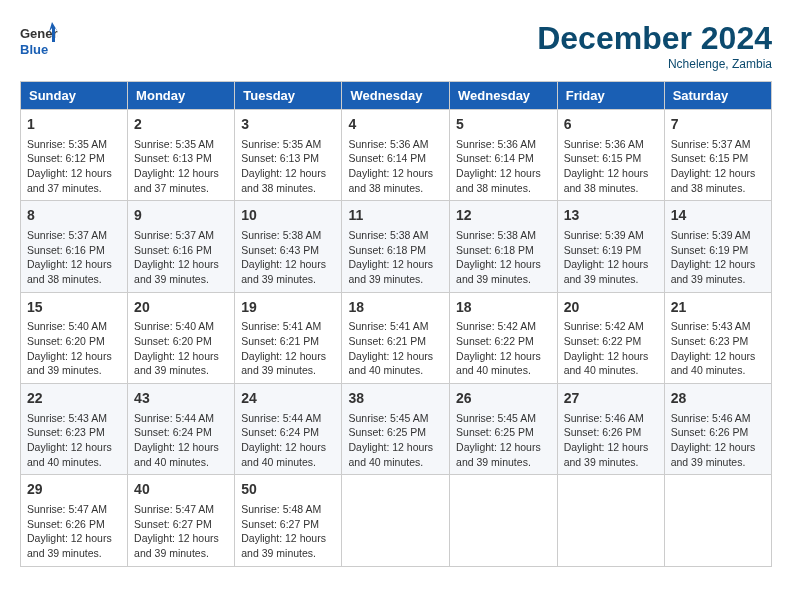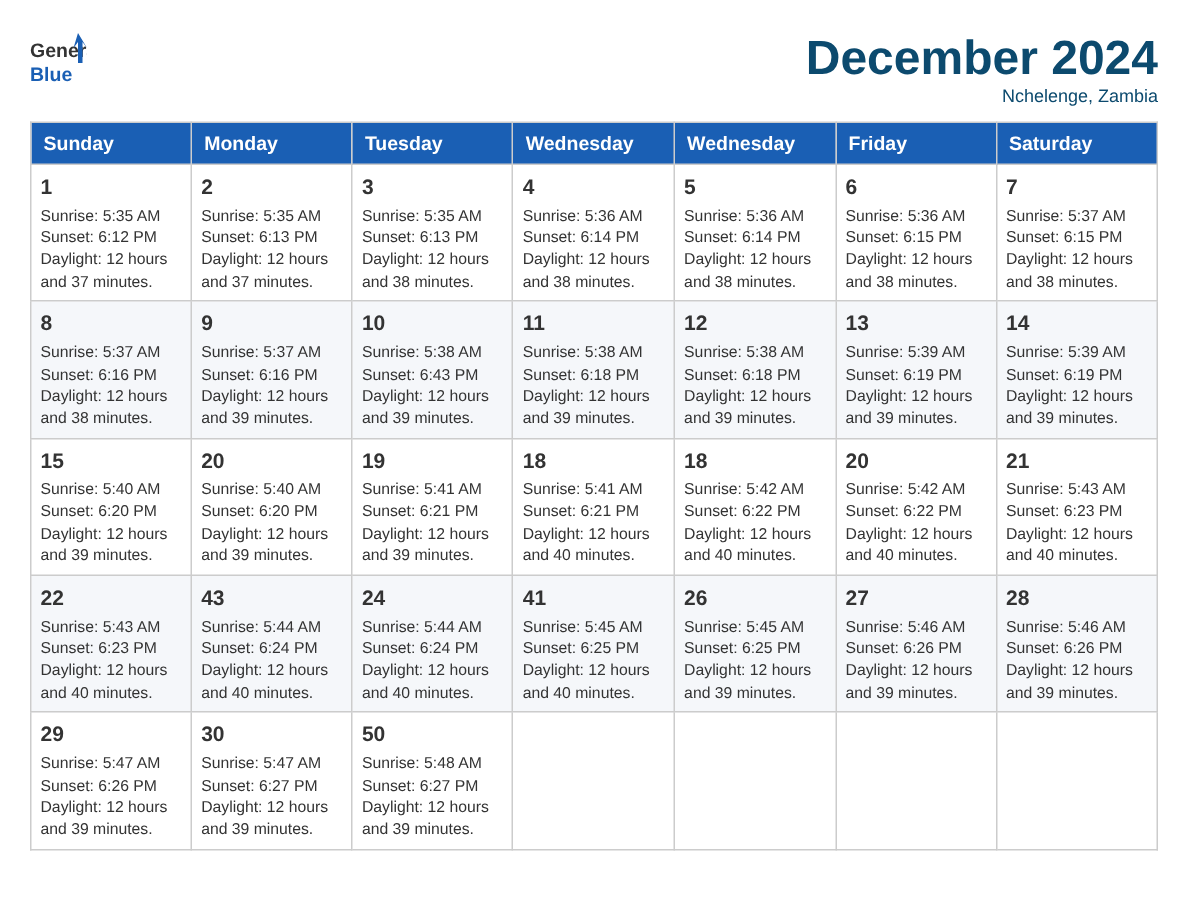--- a/index.html
+++ b/index.html
@@ -125,28 +125,28 @@
         <td><span class="day-num">19</span><span>Sunrise: 5:41 AM</span><br><span>Sunset: 6:21 PM</span><br><span>Daylight: 12 hours and 39 minutes.</span></td>
         <td><span class="day-num">18</span><span>Sunrise: 5:41 AM</span><br><span>Sunset: 6:21 PM</span><br><span>Daylight: 12 hours and 40 minutes.</span></td>
         <td><span class="day-num">18</span><span>Sunrise: 5:42 AM</span><br><span>Sunset: 6:22 PM</span><br><span>Daylight: 12 hours and 40 minutes.</span></td>
         <td><span class="day-num">20</span><span>Sunrise: 5:42 AM</span><br><span>Sunset: 6:22 PM</span><br><span>Daylight: 12 hours and 40 minutes.</span></td>
         <td><span class="day-num">21</span><span>Sunrise: 5:43 AM</span><br><span>Sunset: 6:23 PM</span><br><span>Daylight: 12 hours and 40 minutes.</span></td>
       </tr>
       <tr>
         <td><span class="day-num">22</span><span>Sunrise: 5:43 AM</span><br><span>Sunset: 6:23 PM</span><br><span>Daylight: 12 hours and 40 minutes.</span></td>
         <td><span class="day-num">43</span><span>Sunrise: 5:44 AM</span><br><span>Sunset: 6:24 PM</span><br><span>Daylight: 12 hours and 40 minutes.</span></td>
         <td><span class="day-num">24</span><span>Sunrise: 5:44 AM</span><br><span>Sunset: 6:24 PM</span><br><span>Daylight: 12 hours and 40 minutes.</span></td>
-        <td><span class="day-num">41</span><span>Sunrise: 5:45 AM</span><br><span>Sunset: 6:25 PM</span><br><span>Daylight: 12 hours and 40 minutes.</span></td>
+        <td><span class="day-num">38</span><span>Sunrise: 5:45 AM</span><br><span>Sunset: 6:25 PM</span><br><span>Daylight: 12 hours and 40 minutes.</span></td>
         <td><span class="day-num">26</span><span>Sunrise: 5:45 AM</span><br><span>Sunset: 6:25 PM</span><br><span>Daylight: 12 hours and 39 minutes.</span></td>
         <td><span class="day-num">27</span><span>Sunrise: 5:46 AM</span><br><span>Sunset: 6:26 PM</span><br><span>Daylight: 12 hours and 39 minutes.</span></td>
         <td><span class="day-num">28</span><span>Sunrise: 5:46 AM</span><br><span>Sunset: 6:26 PM</span><br><span>Daylight: 12 hours and 39 minutes.</span></td>
       </tr>
       <tr>
         <td><span class="day-num">29</span><span>Sunrise: 5:47 AM</span><br><span>Sunset: 6:26 PM</span><br><span>Daylight: 12 hours and 39 minutes.</span></td>
-        <td><span class="day-num">30</span><span>Sunrise: 5:47 AM</span><br><span>Sunset: 6:27 PM</span><br><span>Daylight: 12 hours and 39 minutes.</span></td>
+        <td><span class="day-num">40</span><span>Sunrise: 5:47 AM</span><br><span>Sunset: 6:27 PM</span><br><span>Daylight: 12 hours and 39 minutes.</span></td>
         <td><span class="day-num">50</span><span>Sunrise: 5:48 AM</span><br><span>Sunset: 6:27 PM</span><br><span>Daylight: 12 hours and 39 minutes.</span></td>
         <td class="empty-cell"></td>
         <td class="empty-cell"></td>
         <td class="empty-cell"></td>
         <td class="empty-cell"></td>
       </tr>
     </tbody>
 </table>
 
 </body></html>

